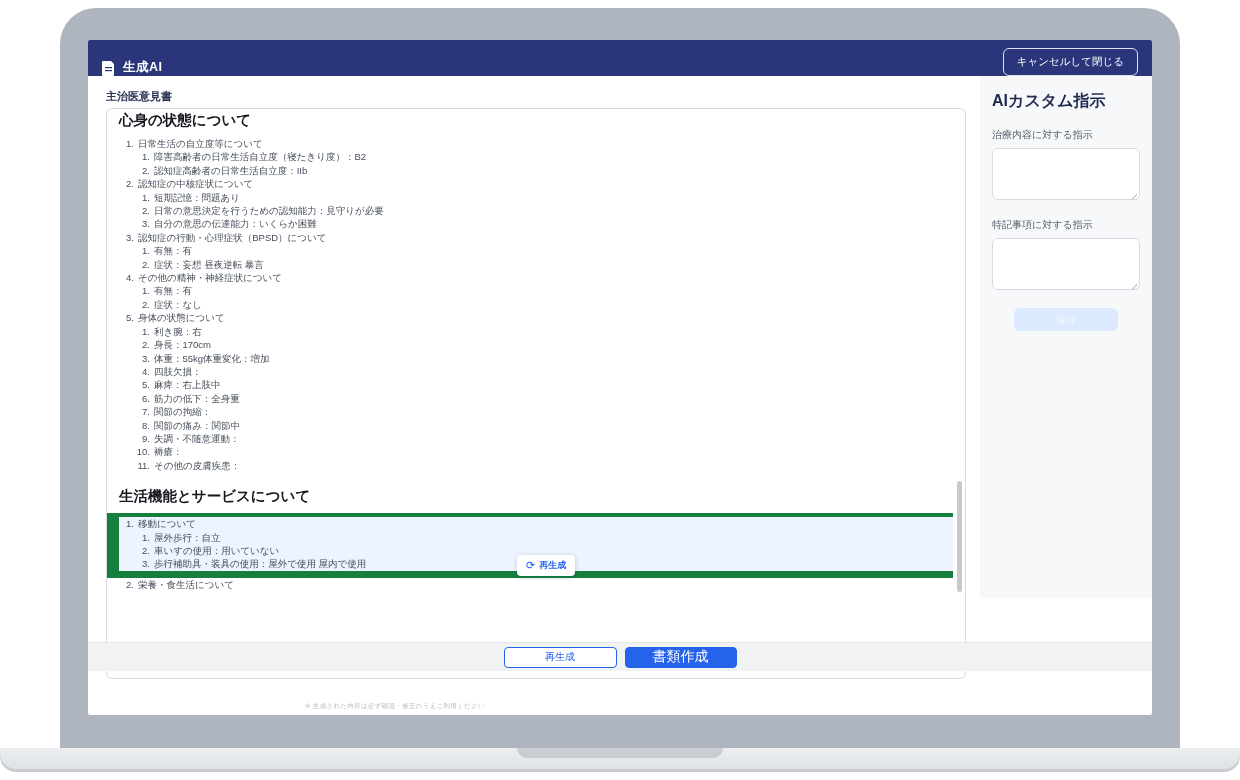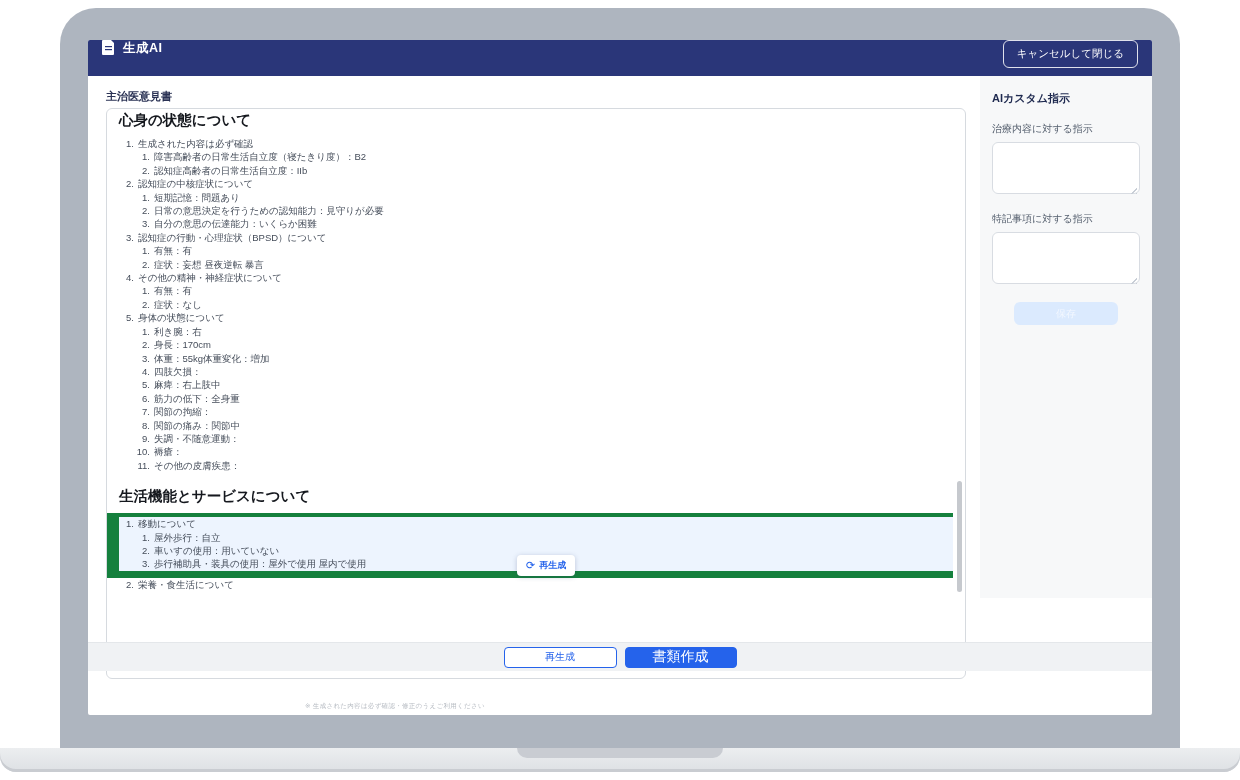--- a/index.html
+++ b/index.html
@@ -6,21 +6,21 @@
   html,body { width:1240px; height:780px; background:#ffffff; font-family:"Liberation Sans","DejaVu Sans",sans-serif; overflow:hidden; }
   .page { position:relative; width:1240px; height:780px; }
 
   
   .bezel { position:absolute; left:60px; top:8px; width:1120px; height:740px; background:#aeb5bf; border-radius:36px 36px 0 0; }
   .screen { position:absolute; left:28px; top:32px; width:1064px; height:675px; background:#ffffff; border-radius:2px; overflow:hidden; }
   .base { position:absolute; left:0; top:748px; width:1240px; height:24px; background:linear-gradient(#eceef0,#dde0e4); border-radius:0 0 16px 16px; box-shadow:inset 0 -3px 0 #c9ccd1; }
   .notch { position:absolute; left:517px; top:0; width:206px; height:10px; background:#c9ccd2; border-radius:0 0 10px 10px; }
 
   
-  .app-header { position:absolute; left:0; top:0; width:1064px; height:36px; background:#2a3679; display:flex; align-items:flex-start; padding:0 14px; }
+  .app-header { position:absolute; left:0; top:0; width:1064px; height:36px; background:#2a3679; display:flex; align-items:flex-end; padding:0 14px; }
   .app-title { color:#ffffff; font-weight:bold; font-size:12.5px; margin-left:8px; letter-spacing:.5px; }
   .doc-icon svg { display:block; }
   .cancel-btn { margin-left:auto; background:transparent; border:1px solid rgba(255,255,255,.85); color:#ffffff; font-size:10.5px; padding:6px 13px; border-radius:6px; cursor:pointer; font-family:inherit; }
 
   
   .body { position:absolute; left:0; top:36px; width:1064px; height:610px; background:#ffffff; }
   .main { position:absolute; left:0; top:0; right:172px; bottom:0; }
   .doc-label { margin:13px 0 4px 18px; font-size:11px; font-weight:bold; color:#2a3254; }
 
   .panel { position:relative; margin-left:18px; width:860px; height:571px; border:1px solid #d6dadf; border-radius:6px; background:#fff; overflow:hidden; padding:2px 12px 8px 12px; }
@@ -35,21 +35,21 @@
   .chip { position:absolute; left:410px; top:446px; height:21px; display:flex; align-items:center; gap:4px; background:#ffffff; border-radius:4px; padding:0 9px; box-shadow:0 1px 5px rgba(40,52,100,.25); cursor:pointer; }
   .chip .ref { color:#2563eb; font-size:11px; line-height:1; }
   .chip .txt { color:#2563eb; font-size:9px; font-weight:bold; }
 
   .scroll-thumb { position:absolute; right:3px; top:372px; width:5px; height:111px; background:#c6c9ce; border-radius:3px; }
 
   .fine-print { position:absolute; left:217px; top:626px; font-size:6.5px; color:#b6bbc2; letter-spacing:.3px; }
 
   
   .sidebar { position:absolute; right:0; top:0; width:172px; height:522px; background:#f7f8f9; padding:15px 12px; }
-  .sidebar h3 { font-size:11px; font-weight:bold; color:#1f2a50; margin-bottom:16px; }
+  .sidebar h3 { font-size:16px; font-weight:bold; color:#1f2a50; margin-bottom:16px; }
   .sb-label { font-size:10px; color:#555f6e; margin-bottom:6px; }
   .ta-wrap { position:relative; margin-bottom:14px; }
   .ta-wrap textarea { width:100%; height:52px; border:1px solid #d8dce2; border-radius:6px; background:#ffffff; resize:none; font-family:inherit; }
   .ta-wrap::after { content:""; position:absolute; right:3px; bottom:4px; width:8px; height:8px; background:repeating-linear-gradient(135deg,#c8ced6 0 1px,transparent 1px 3.5px); clip-path:polygon(100% 0,100% 100%,0 100%); }
   .save-btn { display:block; margin:14px auto 0 auto; width:104px; height:23px; background:#dbeafe; border:none; border-radius:6px; color:#f2f7ff; font-size:10px; font-family:inherit; cursor:default; }
 
   
   .app-footer { position:absolute; left:0; top:602px; width:1064px; height:29px; background:#f0f2f4; border-top:1px solid #e4e7ea; display:flex; align-items:center; justify-content:center; gap:8px; }
   .btn-outline { width:113px; height:21px; background:#ffffff; border:1px solid #2563eb; border-radius:4px; color:#2563eb; font-size:10px; font-family:inherit; cursor:pointer; }
   .btn-fill { width:112px; height:21px; background:#2563eb; border:1px solid #2563eb; border-radius:4px; color:#ffffff; font-size:14px; font-family:inherit; cursor:pointer; }
@@ -74,21 +74,21 @@
       </div>
 
       <div class="body">
         <div class="main">
           <div class="doc-label">主治医意見書</div>
 
           <div class="panel" id="opinion-panel">
 
             <h2 class="">心身の状態について</h2>
               <div>
-                <div class="line"><span class="num">1.</span><span>生成された内容は必ず確認</span></div>
+                <div class="line"><span class="num">1.</span><span>日常生活の自立度等について</span></div>
                 <div class="line lvl2"><span class="num">1.</span><span>障害高齢者の日常生活自立度（寝たきり度）：B2</span></div>
                 <div class="line lvl2"><span class="num">2.</span><span>認知症高齢者の日常生活自立度：IIb</span></div>
                 <div class="line"><span class="num">2.</span><span>認知症の中核症状について</span></div>
                 <div class="line lvl2"><span class="num">1.</span><span>短期記憶：問題あり</span></div>
                 <div class="line lvl2"><span class="num">2.</span><span>日常の意思決定を行うための認知能力：見守りが必要</span></div>
                 <div class="line lvl2"><span class="num">3.</span><span>自分の意思の伝達能力：いくらか困難</span></div>
                 <div class="line"><span class="num">3.</span><span>認知症の行動・心理症状（BPSD）について</span></div>
                 <div class="line lvl2"><span class="num">1.</span><span>有無：有</span></div>
                 <div class="line lvl2"><span class="num">2.</span><span>症状：妄想 昼夜逆転 暴言</span></div>
                 <div class="line"><span class="num">4.</span><span>その他の精神・神経症状について</span></div>

